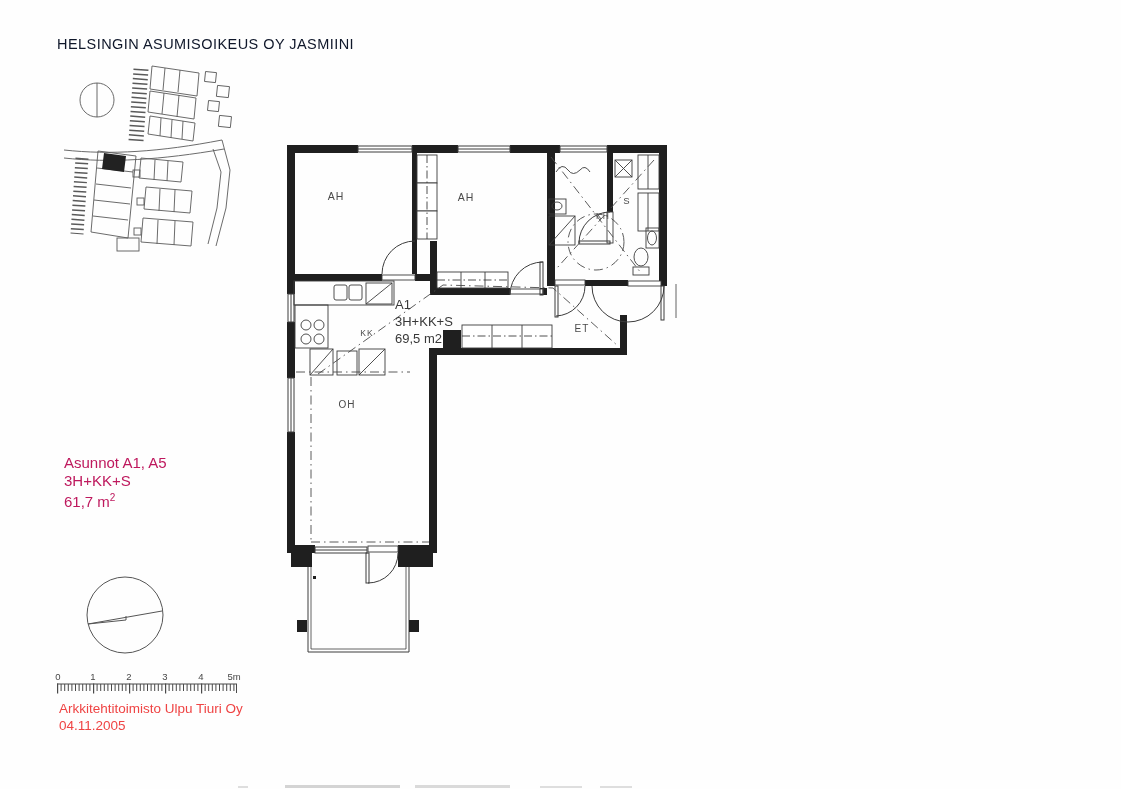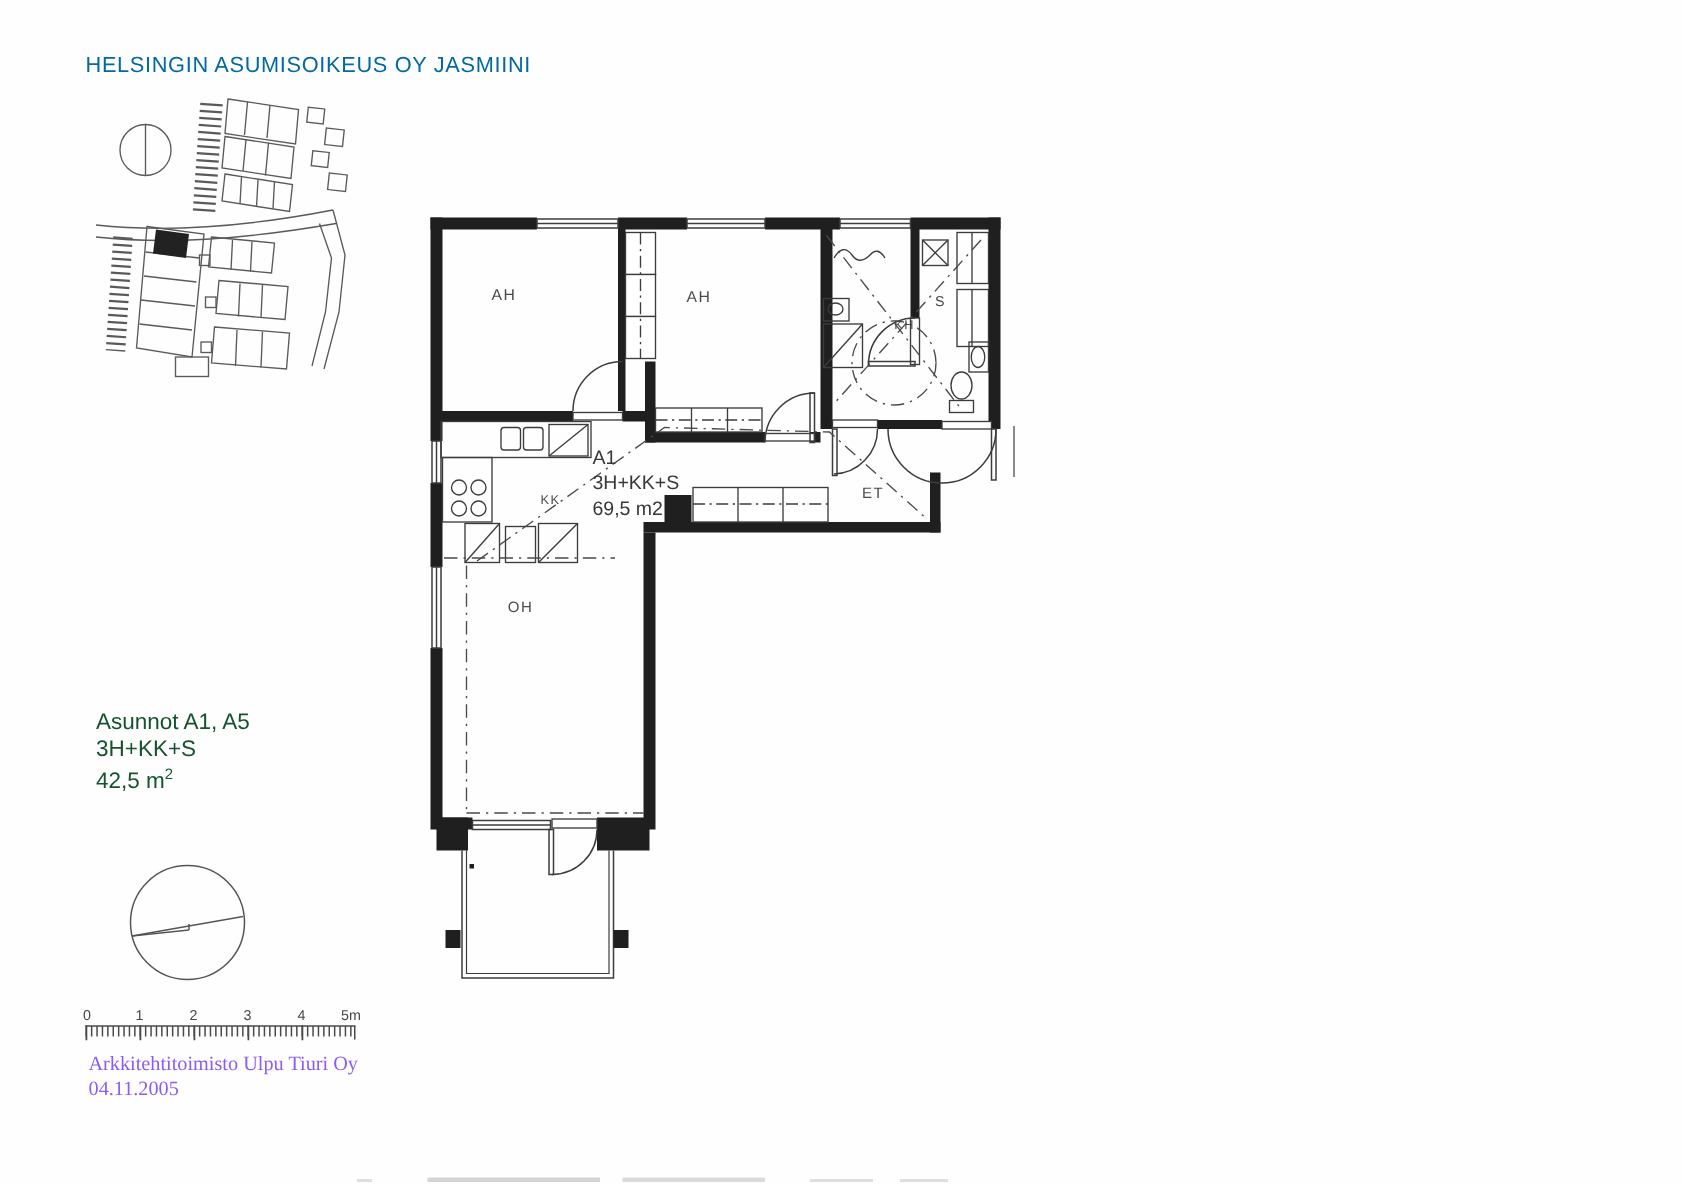--- a/index.html
+++ b/index.html
@@ -4,24 +4,24 @@
 <style>
   html,body{margin:0;padding:0;}
   body{
     width:1121px;height:789px;position:relative;overflow:hidden;
     background:#fefefe;
     font-family:"Liberation Sans", sans-serif;
     color:#3a3a3a;
   }
   .abs{position:absolute;}
   #plan-svg{position:absolute;left:0;top:0;width:1121px;height:789px;}
-  .doc-title{left:57px;top:36px;font-size:14.5px;letter-spacing:.45px;color:#0369a1;white-space:nowrap;}
-  .info-block{left:64px;top:473px;font-size:15px;line-height:17.5px;color:#14532d;}
+  .doc-title{left:57px;top:36px;font-size:14.5px;letter-spacing:.45px;color:#0f172a;white-space:nowrap;}
+  .info-block{left:64px;top:454px;font-size:15px;line-height:17.5px;color:#be185d;}
   .info-block sup{font-size:10px;}
-  .footer-block{left:59px;top:701px;font-size:13.5px;line-height:16.5px;color:#8b5cf6;font-family:Liberation Serif, serif;}
+  .footer-block{left:59px;top:701px;font-size:13.5px;line-height:16.5px;color:#ef4444;}
   text{font-family:"Liberation Sans", sans-serif;}
   .room-lbl{fill:#4a4a4a;letter-spacing:1px;}
   .plan-ann{fill:#383838;}
   .tick-lbl{fill:#474747;font-size:9.5px;}
 </style>
 </head>
 <body>
 
 <svg id="plan-svg" viewBox="0 0 1121 789">
 
@@ -265,19 +265,19 @@
     <rect x="540" y="786" width="42" height="2"></rect>
     <rect x="600" y="786" width="32" height="2"></rect>
   </g>
 </svg>
 
 <div class="abs doc-title">HELSINGIN ASUMISOIKEUS OY JASMIINI</div>
 
 <div class="abs info-block">
   <div>Asunnot A1, A5</div>
   <div>3H+KK+S</div>
-  <div><span>42,5 m</span><sup>2</sup></div>
+  <div><span>61,7 m</span><sup>2</sup></div>
 </div>
 
 <div class="abs footer-block">
   <div>Arkkitehtitoimisto Ulpu Tiuri Oy</div>
   <div>04.11.2005</div>
 </div>
 
 </body></html>

